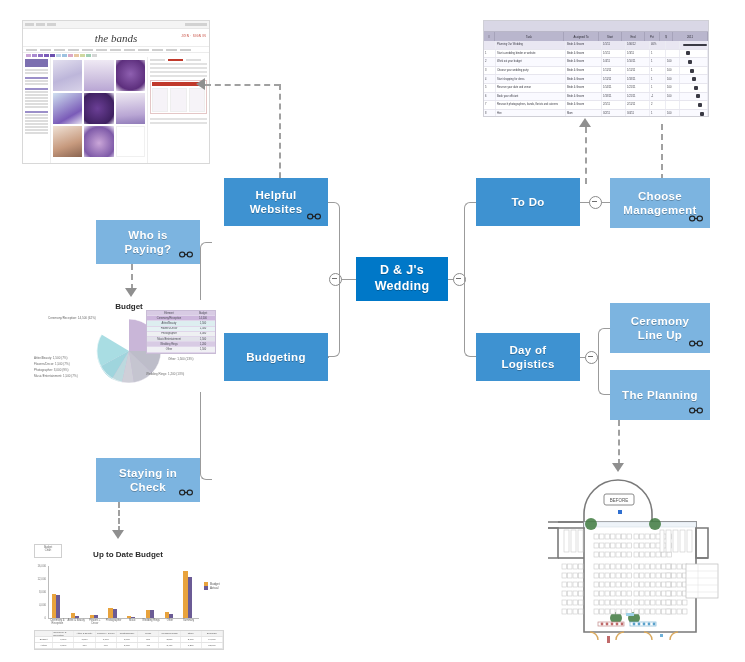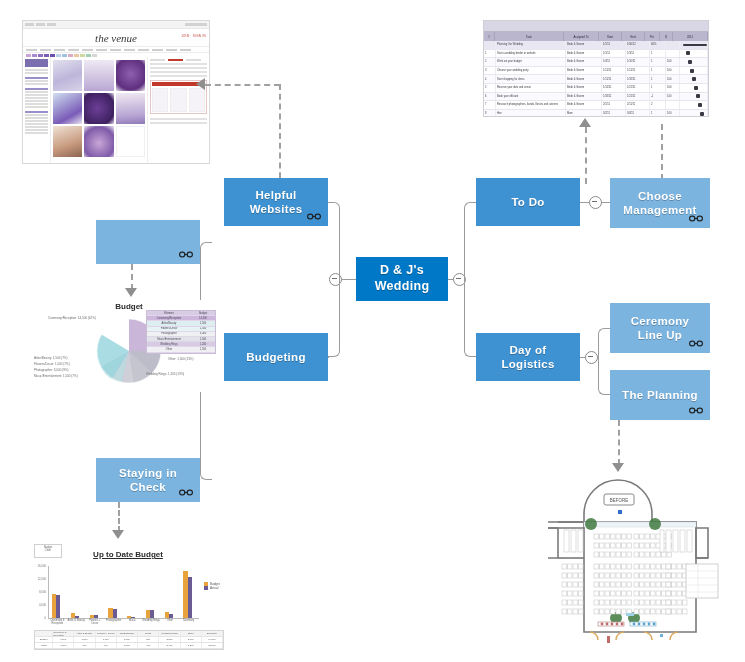--- a/index.html
+++ b/index.html
@@ -80,21 +80,21 @@
                    white-space:nowrap;}
   .sheet .bar{width:4px;height:4px;background:#3a3a44;border-radius:1px;}
   .pie-title{font-size:8px;font-weight:bold;color:#2b2b2b;text-align:center;}
   .legendtab{position:absolute;border:1px solid #c9bcd6;background:#fff;}
   .legendtab .lr{height:4.2px;display:flex;border-bottom:1px solid #e0d6ea;}
   .legendtab .lr span{font-size:2.6px;color:#4a4a55;display:flex;align-items:center;
                       justify-content:center;overflow:hidden;white-space:nowrap;}
   .pielbl{position:absolute;font-size:3px;color:#6b6b6b;white-space:nowrap;}
 
   
-  .bc-title{font-size:8px;font-weight:bold;color:#2b2b2b;text-align:center;text-decoration:underline;}
+  .bc-title{font-size:8px;font-weight:bold;color:#2b2b2b;text-align:center;}
   .bc-axis{position:absolute;border-left:1px solid #bbb;border-bottom:1px solid #bbb;}
   .bc-tick{position:absolute;font-size:2.8px;color:#777;text-align:right;}
   .bc-cat{position:absolute;font-size:2.6px;color:#666;text-align:center;line-height:1.15;}
   .bar-b{position:absolute;background:#e8a33d;}
   .bar-a{position:absolute;background:#6b5b95;}
   .bc-leg{position:absolute;font-size:3px;color:#555;}
   .bc-leg i{display:inline-block;width:4px;height:4px;vertical-align:middle;margin-right:2px;}
   .bc-table{position:absolute;border:1px solid #d5d5d5;}
   .bc-table .tr{display:flex;height:5px;border-bottom:1px solid #e4e4e4;}
   .bc-table .tr span{font-size:2.4px;color:#555;display:flex;align-items:center;
@@ -113,21 +113,21 @@
 
   <div class="thumb knot" style="left:22px;top:20px;width:186px;height:142px;">
     <div class="topbar">
       <div class="tinybtn"></div>
       <div class="tinybtn"></div>
       <div class="tinybtn"></div>
       <div style="flex:1"></div>
       <div class="tinybtn" style="width:22px"></div>
     </div>
     <div class="brandrow">
-      <span class="brand">the venue</span>
+      <span class="brand">the bands</span>
       <span class="brandr">JOIN · SIGN IN</span>
     </div>
     <div class="navrow">
       <i></i>
         <i></i>
         <i></i>
         <i></i>
         <i></i>
         <i></i>
         <i></i>
@@ -357,20 +357,21 @@
 
   <div class="node central" style="left:356px;top:257px;width:92px;height:44px;background:#0078c8;">
     <span class="lbl">D &amp; J's Wedding</span>
   </div>
 
   <div class="node lvl1" style="left:224px;top:333px;width:104px;height:48px;background:#3e92d1;">
     <span class="lbl">Budgeting</span>
   </div>
 
   <div class="node lvl2" style="left:96px;top:220px;width:104px;height:44px;background:#7cb4e0;">
+    <span class="lbl">Who is Paying?</span>
     <svg class="linkicon" viewBox="0 0 24 12">
       <g fill="none" stroke="#1d1d1d" stroke-width="2">
         <rect x="1" y="2" width="9" height="8" rx="4"></rect>
         <rect x="14" y="2" width="9" height="8" rx="4"></rect>
         <line x1="9" y1="6" x2="15" y2="6"></line>
       </g>
     </svg>
   </div>
 
   <div class="node lvl2" style="left:96px;top:458px;width:104px;height:44px;background:#7cb4e0;">

